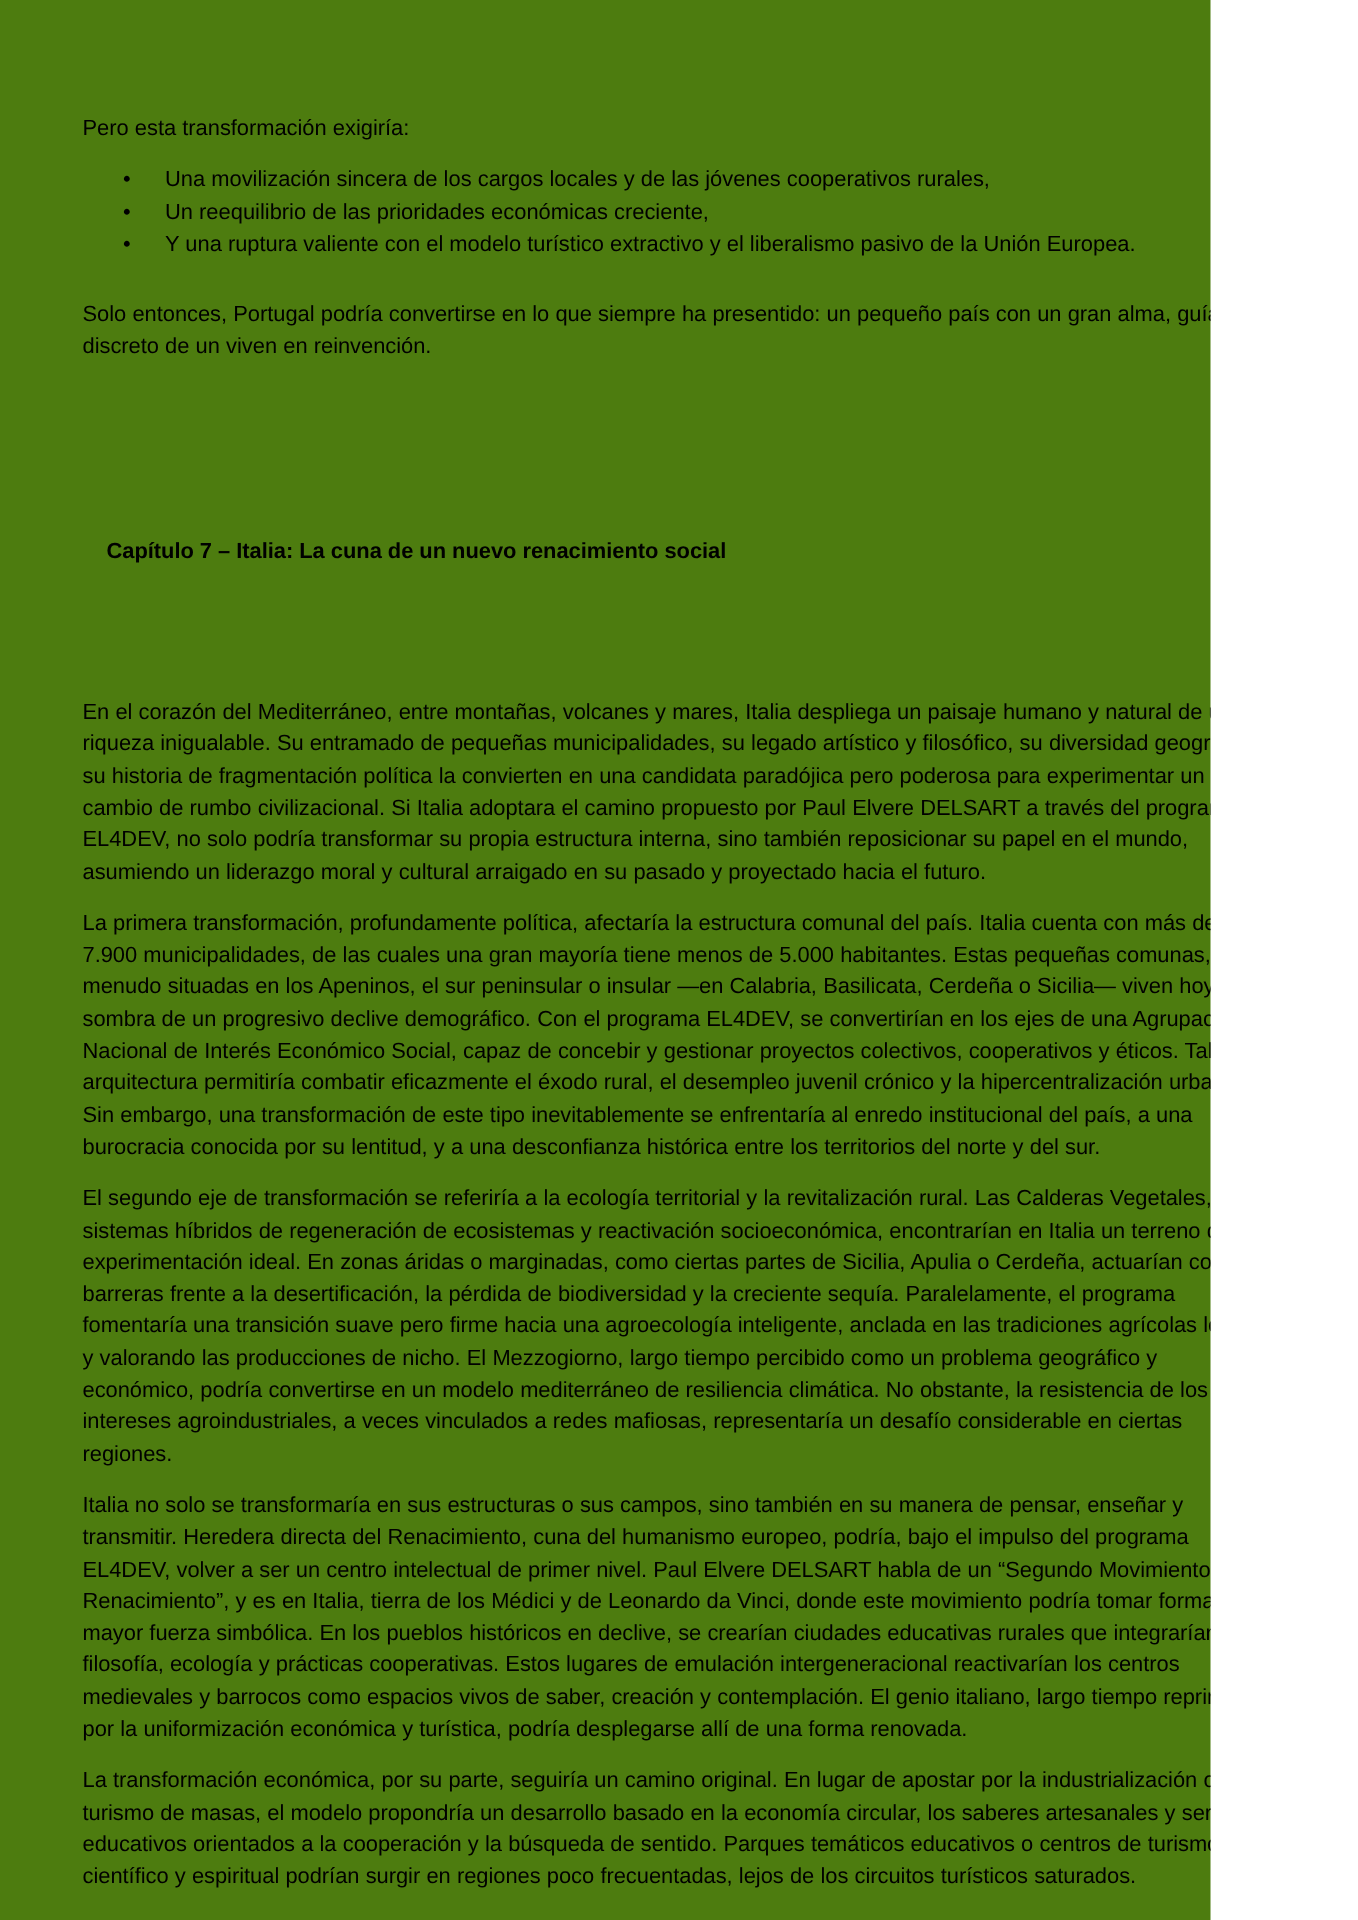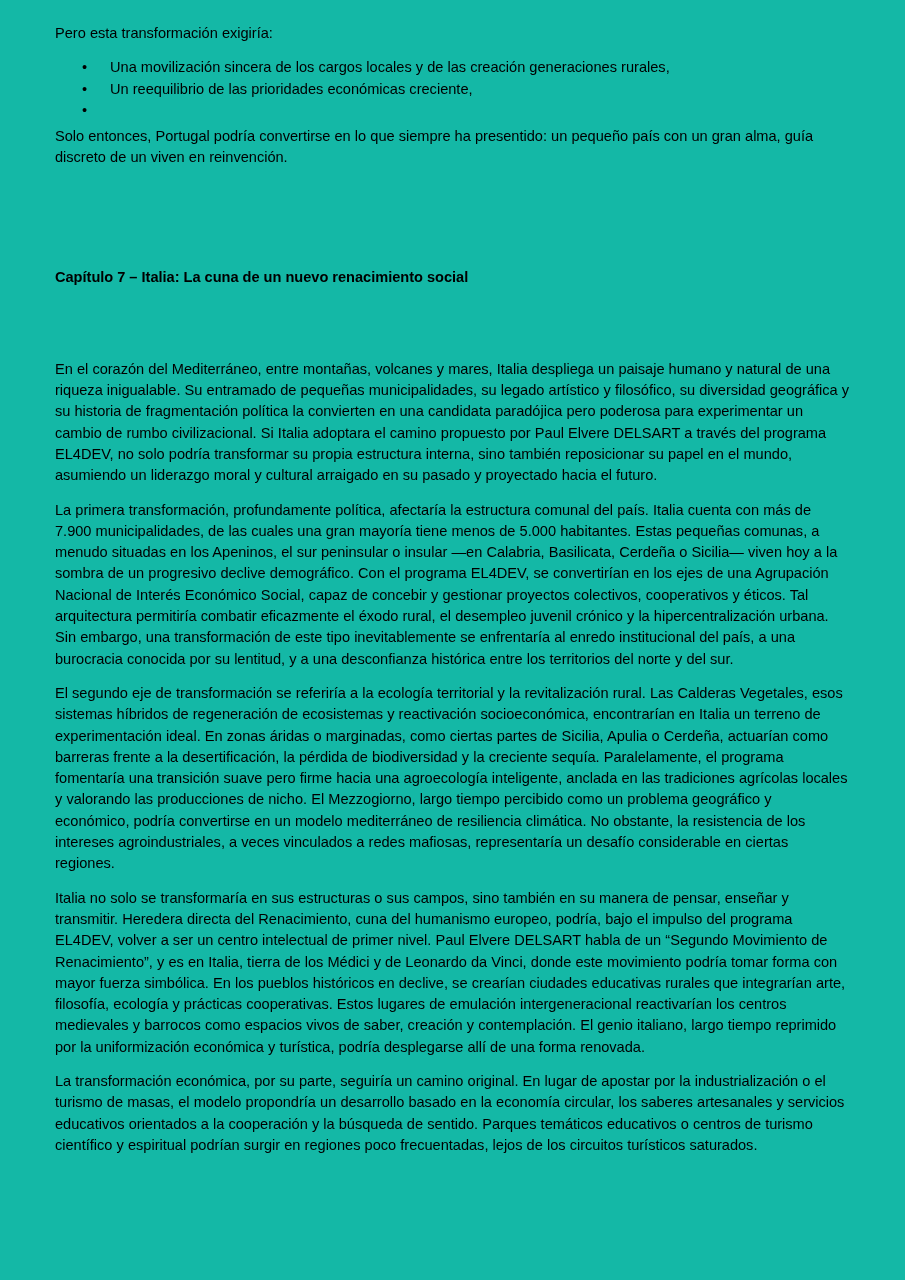--- a/index.html
+++ b/index.html
@@ -9,25 +9,25 @@
   }
   body {
     width: 905px;
     height: 1280px;
     font-family: "Liberation Sans", sans-serif;
     color: #000000;
     -webkit-font-smoothing: none;
   }
   .page {
     position: relative;
-    width: 905px;
+    width: 807px;
     height: 1280px;
-    background: #14b8a6;
+    background: #4d7c0f;
     box-sizing: border-box;
-    padding: 23px 55px 0 55px;
+    padding: 76px 55px 0 55px;
     overflow: hidden;
   }
   .doc-body {
     width: 795px;
   }
   p.para {
     margin: 0 0 13px 0;
     font-size: 14.6px;
     line-height: 21.3px;
     text-align: left;
@@ -53,21 +53,21 @@
     position: absolute;
     left: 27px;
     top: 0;
     font-size: 14.6px;
     line-height: 21.3px;
   }
   .spacer-before-heading {
     height: 86px;
   }
   h2.chapter-heading {
-    margin: 0;
+    margin: 16px;
     font-size: 14.6px;
     line-height: 21.3px;
     font-weight: bold;
     letter-spacing: -0.02px;
   }
   .spacer-after-heading {
     height: 70px;
   }
   .gap-after-intro {
     height: 14px;
@@ -77,28 +77,29 @@
 <body>
 
 <div class="page">
   <div class="doc-body">
 
     <p class="para lead-in">Pero esta transformación exigiría:</p>
 
     <ul class="bullets">
       <li>
         <span class="bullet-mark">•</span>
-        <span>Una movilización sincera de los cargos locales y de las creación generaciones rurales,</span>
+        <span>Una movilización sincera de los cargos locales y de las jóvenes cooperativos rurales,</span>
       </li>
       <li>
         <span class="bullet-mark">•</span>
         <span>Un reequilibrio de las prioridades económicas creciente,</span>
       </li>
       <li>
         <span class="bullet-mark">•</span>
+        <span>Y una ruptura valiente con el modelo turístico extractivo y el liberalismo pasivo de la Unión Europea.</span>
       </li>
     </ul>
 
     <div class="gap-after-intro"></div>
 
     <p class="para">Solo entonces, Portugal podría convertirse en lo que siempre ha presentido: un pequeño país con un gran alma, guía discreto de un viven en reinvención.</p>
 
     <div class="spacer-before-heading"></div>
 
     <h2 class="chapter-heading">Capítulo 7 – Italia: La cuna de un nuevo renacimiento social</h2>

